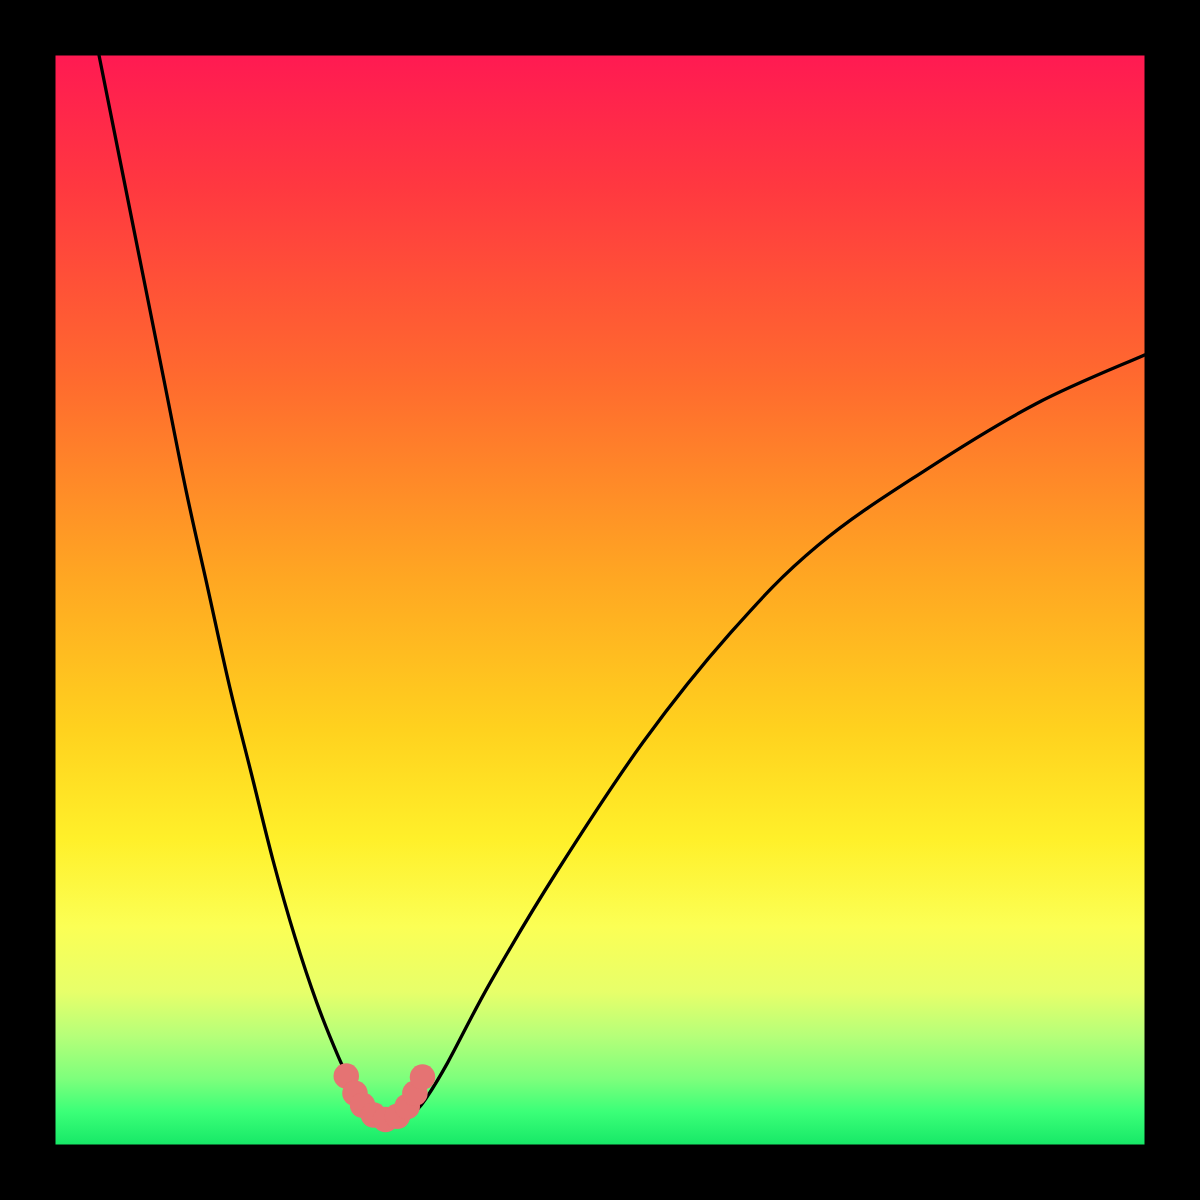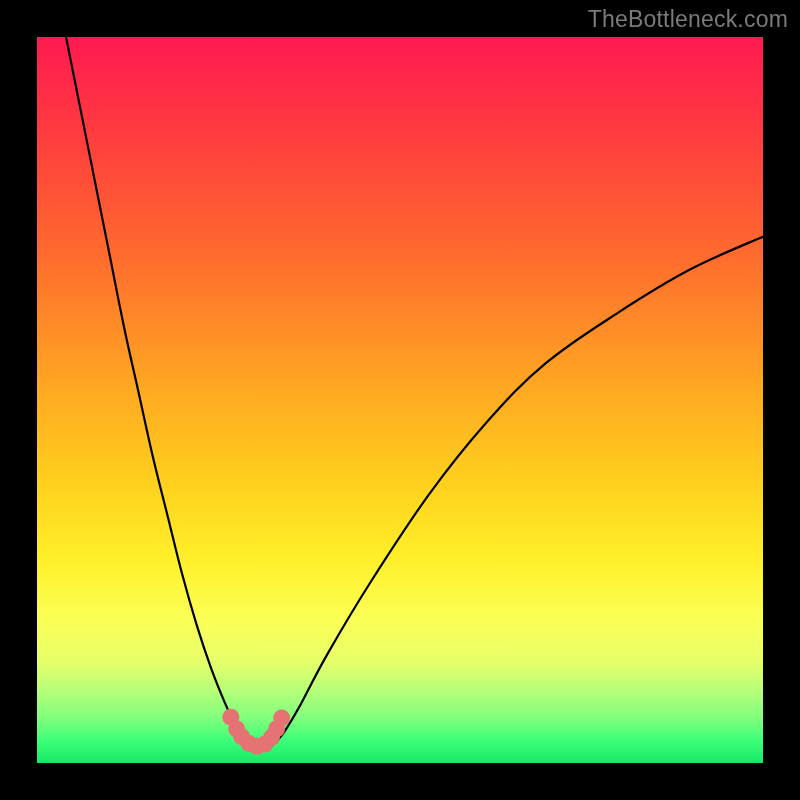--- a/index.html
+++ b/index.html
@@ -58,21 +58,20 @@
     top: 0;
     width: 726px;
     height: 726px;
     overflow: visible;
   }
 </style>
 </head>
 <body>
 
 <div class="frame">
-  <div class="watermark">TheBottleneck.com</div>
   <div class="plot">
     <svg class="curve" viewBox="0 0 726 726" preserveAspectRatio="none">
       <path id="curve-path" fill="none" stroke-width="2.2" stroke-linecap="round" stroke-linejoin="round" stroke="#000000" d="M 29.04 0 C 31.653599999999997 13.068000000000003, 38.33279999999999 46.46400000000004, 43.559999999999995 72.60000000000002 C 48.7872 98.736, 52.852799999999995 119.06399999999994, 58.08 145.19999999999993 C 63.3072 171.33599999999993, 67.37280000000001 191.664, 72.60000000000001 217.8 C 77.8272 243.93600000000004, 81.8928 265.5708, 87.11999999999999 290.40000000000003 C 92.34719999999999 315.22920000000005, 96.41280000000002 332.2176, 101.64000000000001 355.74 C 106.86720000000001 379.2624, 110.9328 398.8644, 116.16 421.08 C 121.38719999999999 443.2956, 125.4528 458.2512, 130.68 479.15999999999997 C 135.90720000000002 500.06879999999995, 139.9728 517.638, 145.20000000000002 537.24 C 150.42720000000003 556.842, 154.49280000000002 571.0716, 159.72 588.06 C 164.94719999999998 605.0483999999999, 169.01279999999997 617.2452, 174.23999999999998 631.62 C 179.4672 645.9948, 184.83960000000002 658.7724, 188.76000000000002 667.92 C 192.68040000000002 677.0676, 193.40640000000002 677.7355200000001, 196.02 682.44 C 198.6336 687.14448, 200.66640000000004 690.39696, 203.28000000000003 694.056 C 205.89360000000002 697.71504, 207.9264 700.1544, 210.54 702.768 C 213.15359999999998 705.3816, 215.1864 707.00784, 217.79999999999998 708.576 C 220.41359999999997 710.14416, 222.4464 711.21864, 225.06 711.48 C 227.6736 711.74136, 229.7064 711.3348, 232.32 710.028 C 234.93359999999998 708.7212000000001, 236.9664 706.8336, 239.58 704.22 C 242.19360000000003 701.6064, 242.91960000000003 701.3886, 246.84000000000003 695.508 C 250.76040000000003 689.6274000000001, 253.5192 685.6634399999999, 261.36 671.55 C 269.2008 657.43656, 277.33200000000005 639.969, 290.40000000000003 617.1 C 303.468 594.231, 315.6648 573.2496, 333.96000000000004 544.5 C 352.25520000000006 515.7504, 371.13120000000004 486.1296, 392.04 457.38 C 412.9488 428.6304, 429.2112 408.30240000000003, 450.12 384.78000000000003 C 471.0288 361.2576, 484.6776 346.302, 508.2 326.7 C 531.7224 307.09799999999996, 554.6640000000001 292.8684, 580.8000000000001 275.88 C 606.936 258.8916, 627.264 246.04139999999995, 653.4 232.31999999999994 C 679.536 218.59859999999992, 712.932 205.53059999999996, 726 199.64999999999998"></path>
       <g id="markers">
           <circle cx="193.842" cy="680.262" r="8.5" fill="#e57373"></circle>
           <circle cx="199.65" cy="691.878" r="8.5" fill="#e57373"></circle>
           <circle cx="204.73199999999997" cy="699.864" r="8.5" fill="#e57373"></circle>
           <circle cx="211.992" cy="706.398" r="8.5" fill="#e57373"></circle>
           <circle cx="219.97799999999998" cy="709.302" r="8.5" fill="#e57373"></circle>
           <circle cx="227.964" cy="707.124" r="8.5" fill="#e57373"></circle>

